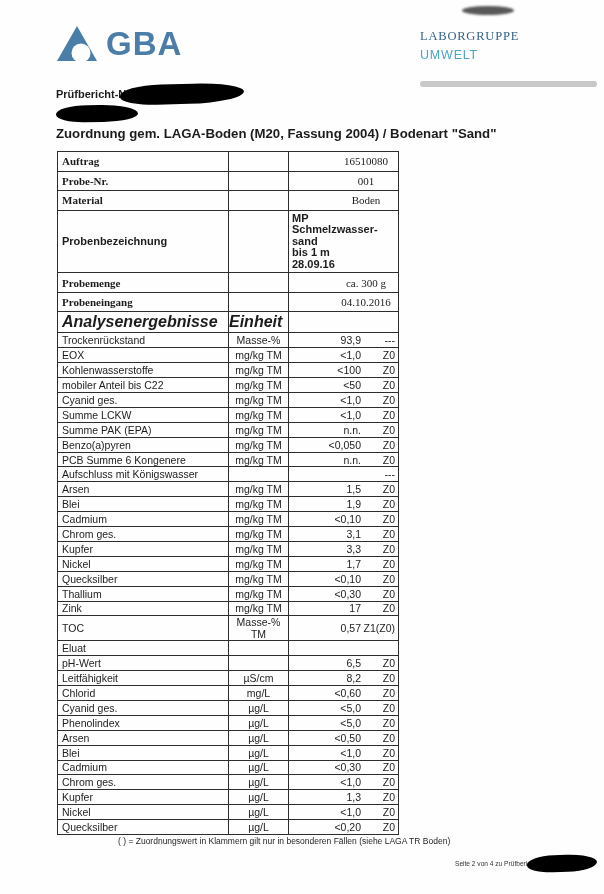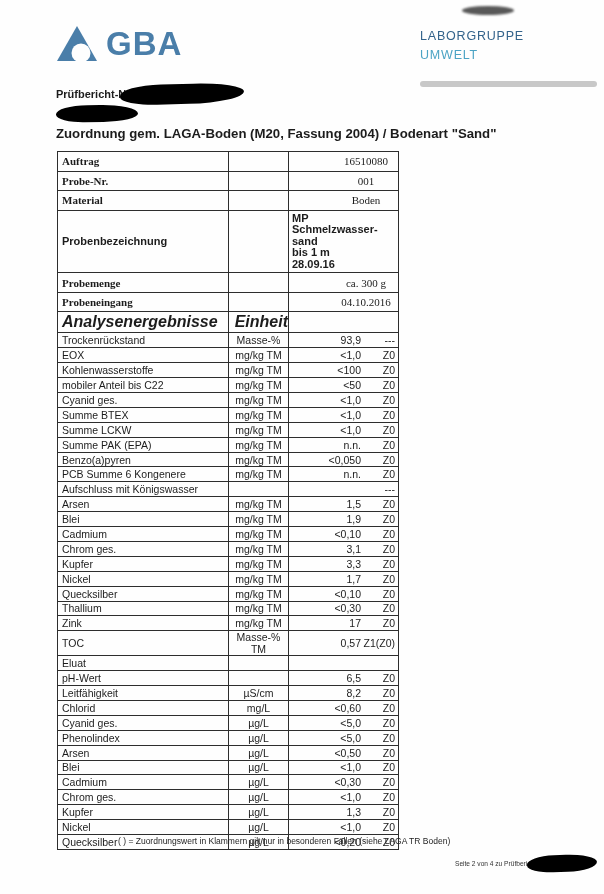--- a/index.html
+++ b/index.html
@@ -13,21 +13,21 @@
   }
 
   
   .logo { position:absolute; left:56px; top:24px; display:flex; align-items:center; }
   .logo svg { display:block; }
   .logo-text {
     font-size:33px; font-weight:bold; letter-spacing:1px;
     color:var(--logo-blue,#4a7ea9); margin-left:8px; line-height:40px;
   }
   .lab-group { position:absolute; left:420px; top:27px; font-size:12.5px; letter-spacing:0.8px; line-height:19px; }
-  .lab-group .l1 { color:var(--group-dark,#33638b); }
+  .lab-group .l1 { color:var(--group-dark,#33638b);font-family:Liberation Serif, serif; }
   .lab-group .l2 { color:var(--group-light,#4ba3c4); }
 
   
   .smudge-top {
     position:absolute; left:462px; top:6px; width:52px; height:9px;
     background:#3c3c3c; border-radius:50%; filter:blur(1.2px); opacity:.85;
   }
   .grey-strip {
     position:absolute; left:420px; top:81px; width:177px; height:6px;
     background:#c8c8c8; border-radius:3px; filter:blur(.6px);
@@ -63,21 +63,21 @@
   tr.info-row td { height:16.5px; font-size:11px;font-family:Liberation Serif, serif; }
   tr.info-row td.lbl { font-weight:bold; padding:1px 4px; }
   tr.info-row td.val { text-align:center;padding-left:45px; }
 
   tr.info-multi td { font-size:11px; }
   tr.info-multi td.lbl { font-weight:bold; padding:1px 4px; }
   tr.info-multi td.val { text-align:left; font-weight:bold; padding:2px 3px; line-height:11.6px; }
 
   tr.res-head td { height:16px; font-size:16px; font-weight:bold; font-style:italic; }
   tr.res-head td.lbl { padding:1px 4px; }
-  tr.res-head td.unit { text-align:right; }
+  tr.res-head td.unit { text-align:left; }
 
   tr.result-row td { height:13.9px; font-size:10.5px; line-height:12px; }
   tr.result-row td.param { padding:0 4px; white-space:nowrap; }
   tr.result-row td.unit { text-align:center; }
   tr.result-row td.vz-cell .vz { display:flex; align-items:center; }
   tr.result-row .v { flex:1; text-align:right; }
   tr.result-row .z { min-width:34px; text-align:right; padding-right:3px; }
 
   
   .footnote { position:absolute; left:118px; top:836px; font-size:8.5px; color:#242424; white-space:nowrap; }
@@ -214,30 +214,20 @@
       <td class="param">Cyanid ges.</td>
       <td class="unit">mg/kg TM</td>
       <td class="vz-cell">
         <div class="vz">
           <span class="v">&lt;1,0</span>
           <span class="z">Z0</span>
         </div>
       </td>
     </tr>
 
-    <tr class="result-row">
-      <td class="param">Summe BTEX</td>
-      <td class="unit">mg/kg TM</td>
-      <td class="vz-cell">
-        <div class="vz">
-          <span class="v">&lt;1,0</span>
-          <span class="z">Z0</span>
-        </div>
-      </td>
-    </tr>
 
     <tr class="result-row">
       <td class="param">Summe LCKW</td>
       <td class="unit">mg/kg TM</td>
       <td class="vz-cell">
         <div class="vz">
           <span class="v">&lt;1,0</span>
           <span class="z">Z0</span>
         </div>
       </td>

